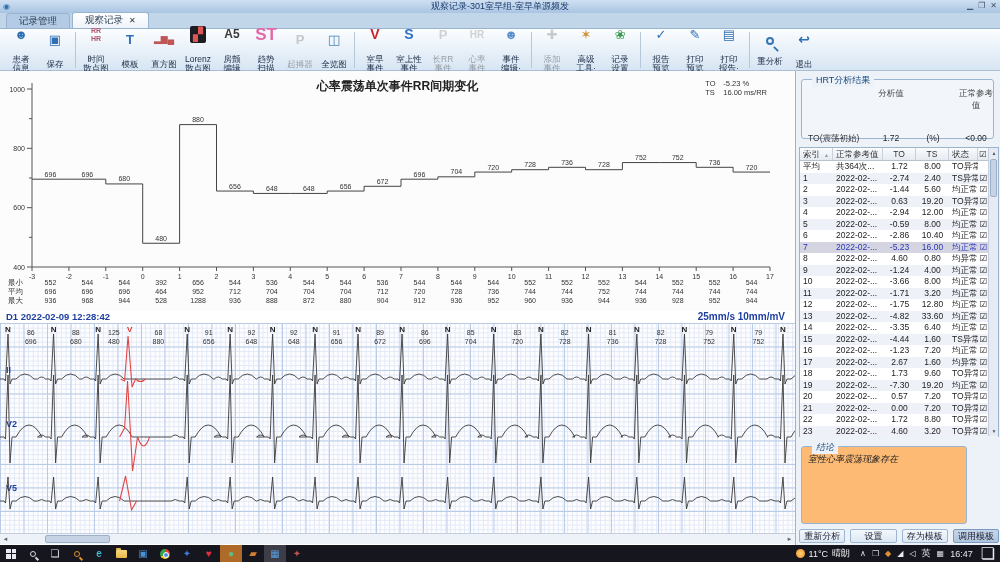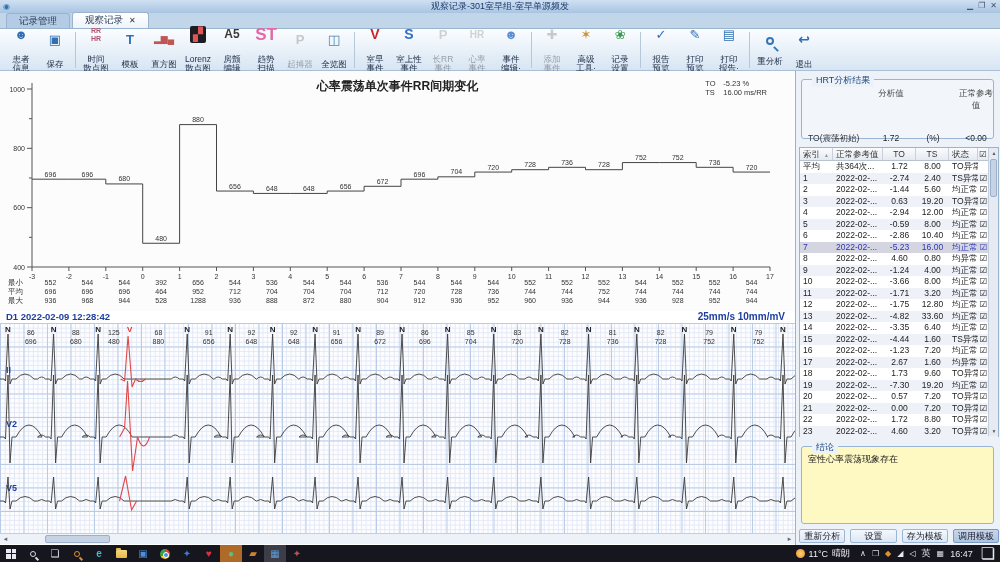--- a/index.html
+++ b/index.html
@@ -70,21 +70,21 @@
   .trow.thead .tc{border-right:1px solid #c9d0da;}
   .trow .tc{padding-left:3px;overflow:hidden;white-space:nowrap;}
   .trow .tc.c{text-align:center;padding-left:0;}
   .trow:nth-child(odd):not(.thead){background:#eef1f7;}
   .trow.sel{background:#d5d5e2 !important;color:#2a35b5;}
   .trow .sorticon{font-size:5px;color:#8899aa;margin-left:4px;}
   .vscroll{position:absolute;right:0px;top:0px;width:10px;height:288px;background:#e6ebf3;border-left:1px solid #c4cedd;}
   .vs-btn{width:10px;height:10px;font-size:5px;color:#556;text-align:center;line-height:10px;}
   .vs-thumb{position:absolute;left:1px;top:11px;width:7px;height:38px;background:#c6d3e5;border:1px solid #9cb0cc;border-radius:2px;}
   .vs-down{position:absolute;bottom:0;}
-  .concl-box{left:5px;top:375px;width:193px;height:78px;background:#fef9c3;}
+  .concl-box{left:5px;top:375px;width:166px;height:78px;background:#fdba74;font-style:italic;}
   .concl-text{position:absolute;left:6px;top:6px;font-size:9px;color:#222;}
   .btnrow{position:absolute;left:3px;top:458px;width:200px;display:flex;gap:5px;}
   .abtn{flex:1;height:14px;font-size:9px;color:#223;line-height:13px;text-align:center;
     background:linear-gradient(#f4f8fc,#dce8f4);border:1px solid #9ab6d4;border-radius:2px;}
   .abtn.active{background:linear-gradient(#c6d6ea,#aec4de);border-color:#7a9ac4;}
   
   .taskbar{position:absolute;left:0;top:545px;width:1000px;height:17px;background:#16161e;
     display:flex;align-items:center;color:#e8e8f0;}
   .tkicon{width:22px;height:17px;display:flex;align-items:center;justify-content:center;font-size:10px;cursor:default;}
   .tkicon.hl-orange{background:#b06a28;}

